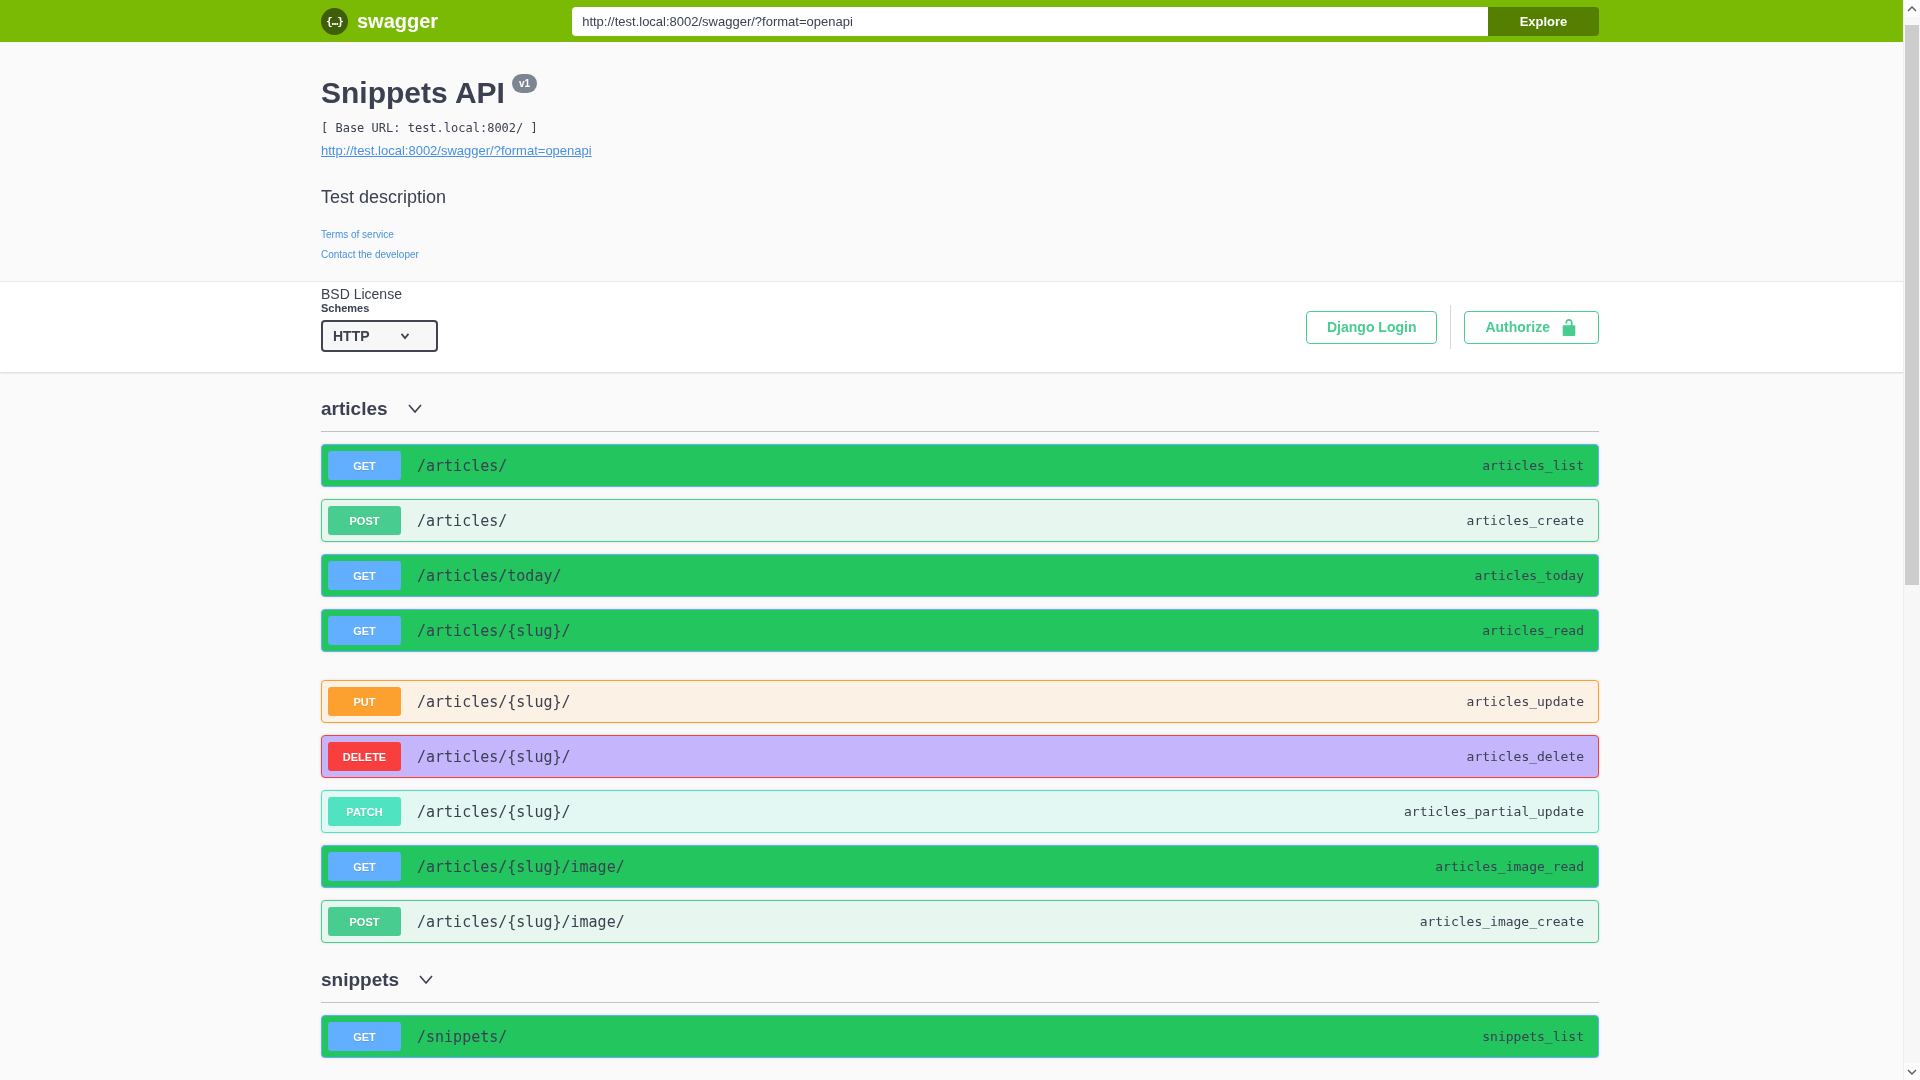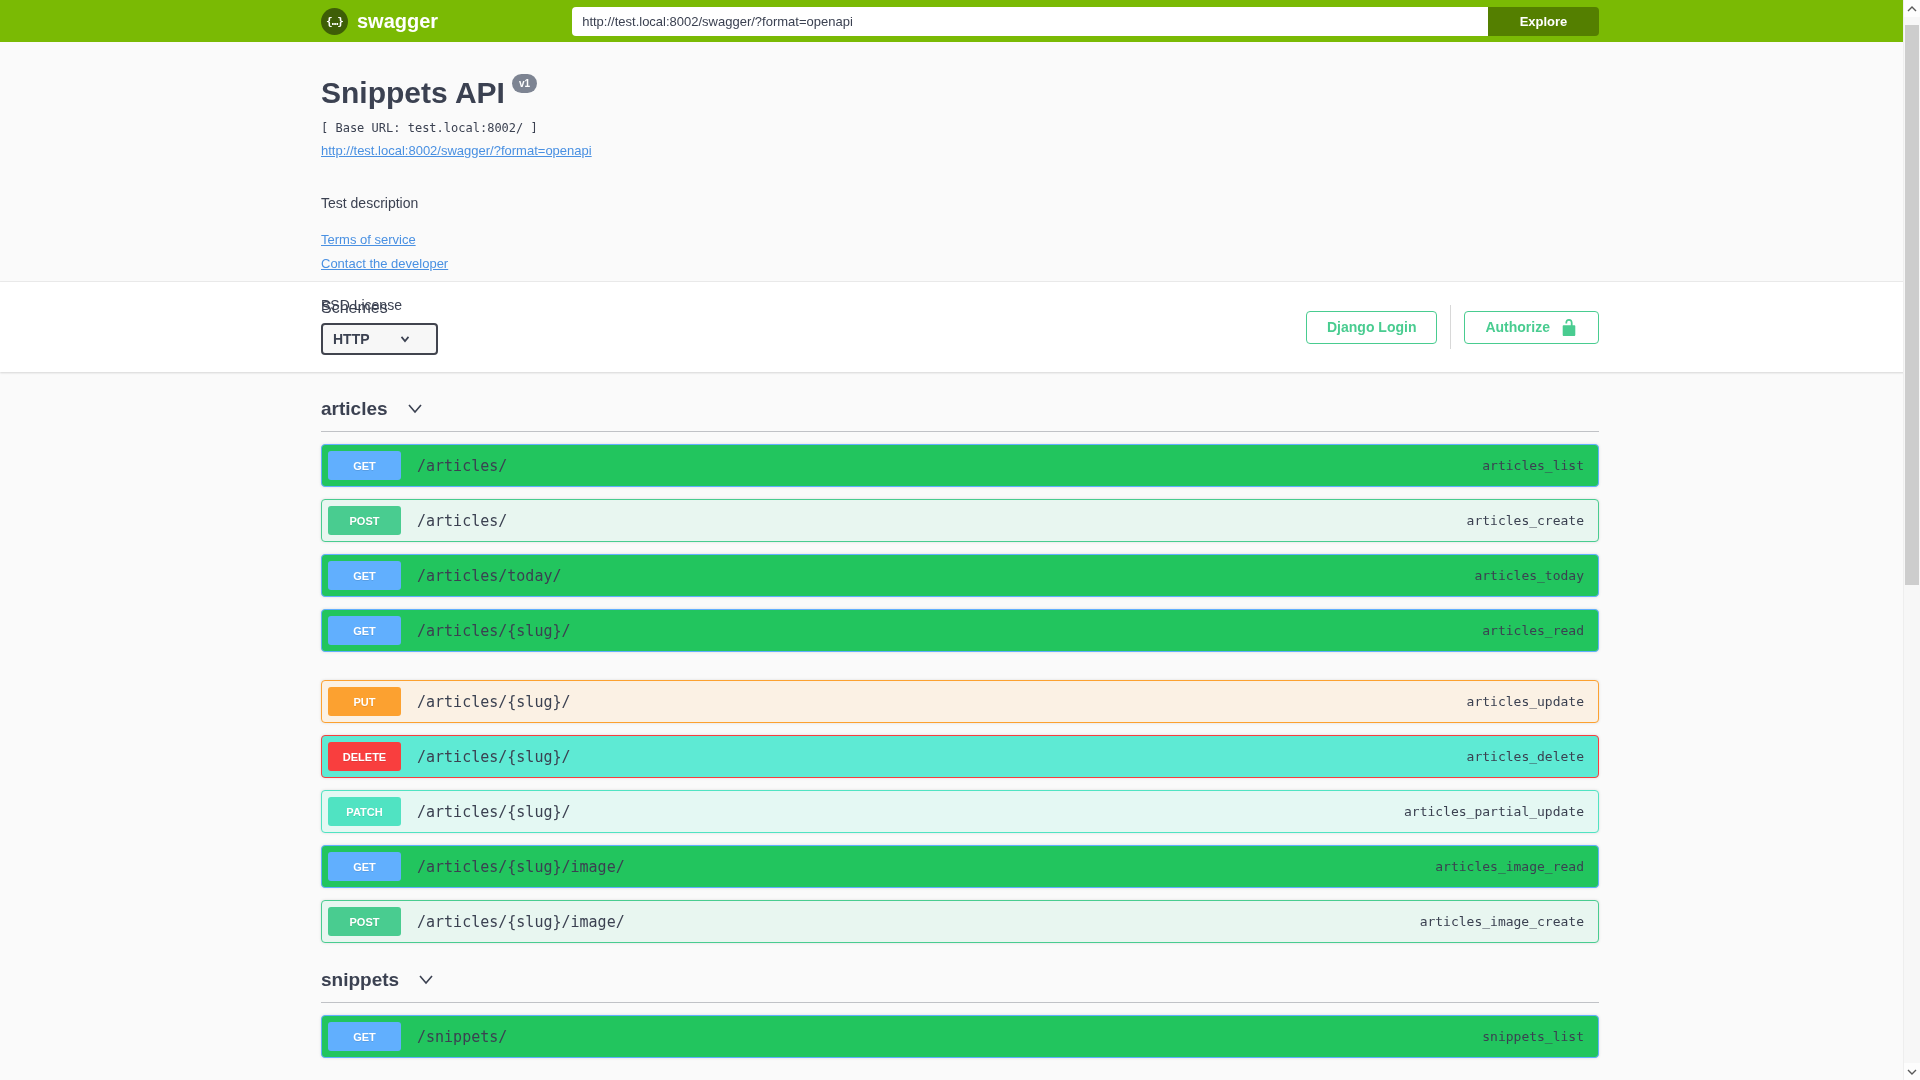--- a/index.html
+++ b/index.html
@@ -49,32 +49,32 @@
     display: inline-block;
   }
   .base-url {
     margin-top: 13px; font-family: "DejaVu Sans Mono", monospace;
     font-size: 12px; color: var(--text-dark, #3b4151);
   }
   .spec-link {
     display: inline-block; margin-top: 8px; font-size: 13px;
     color: var(--link-blue, #4990e2); text-decoration: underline; cursor: pointer;
   }
-  .api-description { margin-top: 36px; font-size: 14px; }
+  .api-description { margin-top: 28px; font-size: 18px; }
   .info-link {
-    display: block; margin-top: 21px; font-size: 13px; width: max-content;
-    color: var(--link-blue, #4990e2); text-decoration: underline; cursor: pointer;
+    display: block; margin-top: 21px; font-size: 10px; width: max-content;
+    color: var(--link-blue, #4990e2); cursor: pointer;
   }
   .info-link + .info-link { margin-top: 9px; }
   .license-text { margin-top: 26px; font-size: 14px; }
 
   
   .scheme-bar { background: #fff; height: 90px; box-shadow: 0 1px 2px 0 rgba(0,0,0,.15); }
   .scheme-inner { display: flex; align-items: center; justify-content: space-between; height: 100%; }
-  .schemes-label { font-size: 16px; font-weight: normal; margin-bottom: 6px; }
+  .schemes-label { font-size: 11px; font-weight: bold; margin-bottom: 6px; }
   .select-wrap { position: relative; width: 100px; }
   .scheme-select {
     width: 117px; height: 32px; border: 2px solid #41444e; border-radius: 4px;
     font-weight: bold; font-size: 14px; color: #3b4151; background: #f7f7f7;
     padding: 0 28px 0 10px; appearance: none; -webkit-appearance: none;
     font-family: "Liberation Sans", sans-serif; cursor: pointer;
   }
   .select-chevron { position: absolute; right: 9px; top: 9px; pointer-events: none; }
   .auth-wrapper { display: flex; align-items: center; }
   .auth-btn {
@@ -108,21 +108,21 @@
     margin-left: 16px; font-family: "DejaVu Sans Mono", monospace;
     font-size: 15px; color: var(--text-dark, #3b4151);
   }
   .op-id {
     margin-left: auto; margin-right: 14px;
     font-family: "DejaVu Sans Mono", monospace; font-size: 13px; color: #3b4151;
   }
   .op-GET    { background: #22c55e; border-color: var(--method-get, #61affe); }
   .op-POST   { background: #e8f6f0; border-color: var(--method-post, #49cc90); }
   .op-PUT    { background: #fbf1e4; border-color: var(--method-put, #fca130); margin-top: 28px; }
-  .op-DELETE { background: #5eead4; border-color: var(--method-delete, #f93e3e); }
+  .op-DELETE { background: #c4b5fd; border-color: var(--method-delete, #f93e3e); }
   .op-PATCH  { background: #e4f8f3; border-color: var(--method-patch, #50e3c2); }
   .badge-GET    { background: var(--method-get, #61affe); }
   .badge-POST   { background: var(--method-post, #49cc90); }
   .badge-PUT    { background: var(--method-put, #fca130); }
   .badge-DELETE { background: var(--method-delete, #f93e3e); }
   .badge-PATCH  { background: var(--method-patch, #50e3c2); }
 
   
   .scrollbar {
     position: fixed; top: 0; right: 0; width: 17px; height: 1080px;

